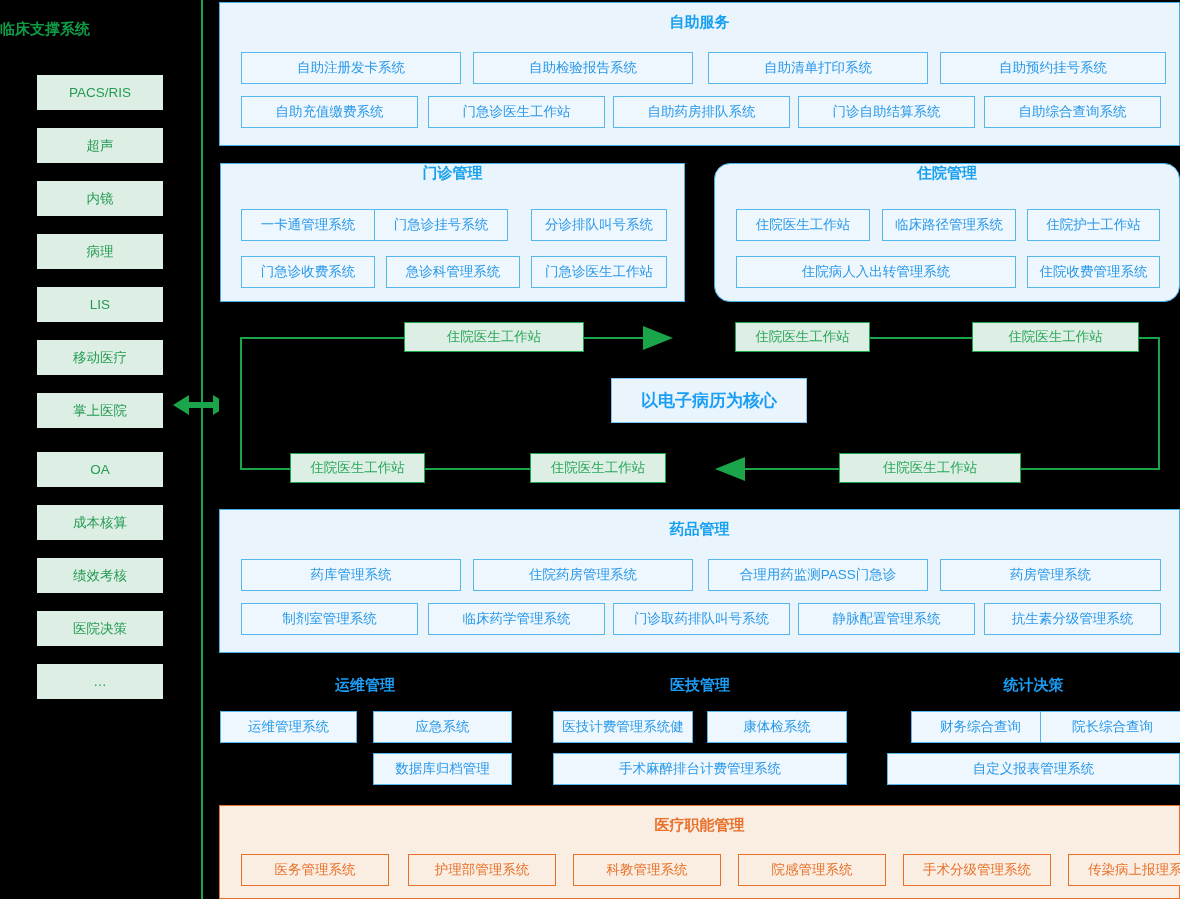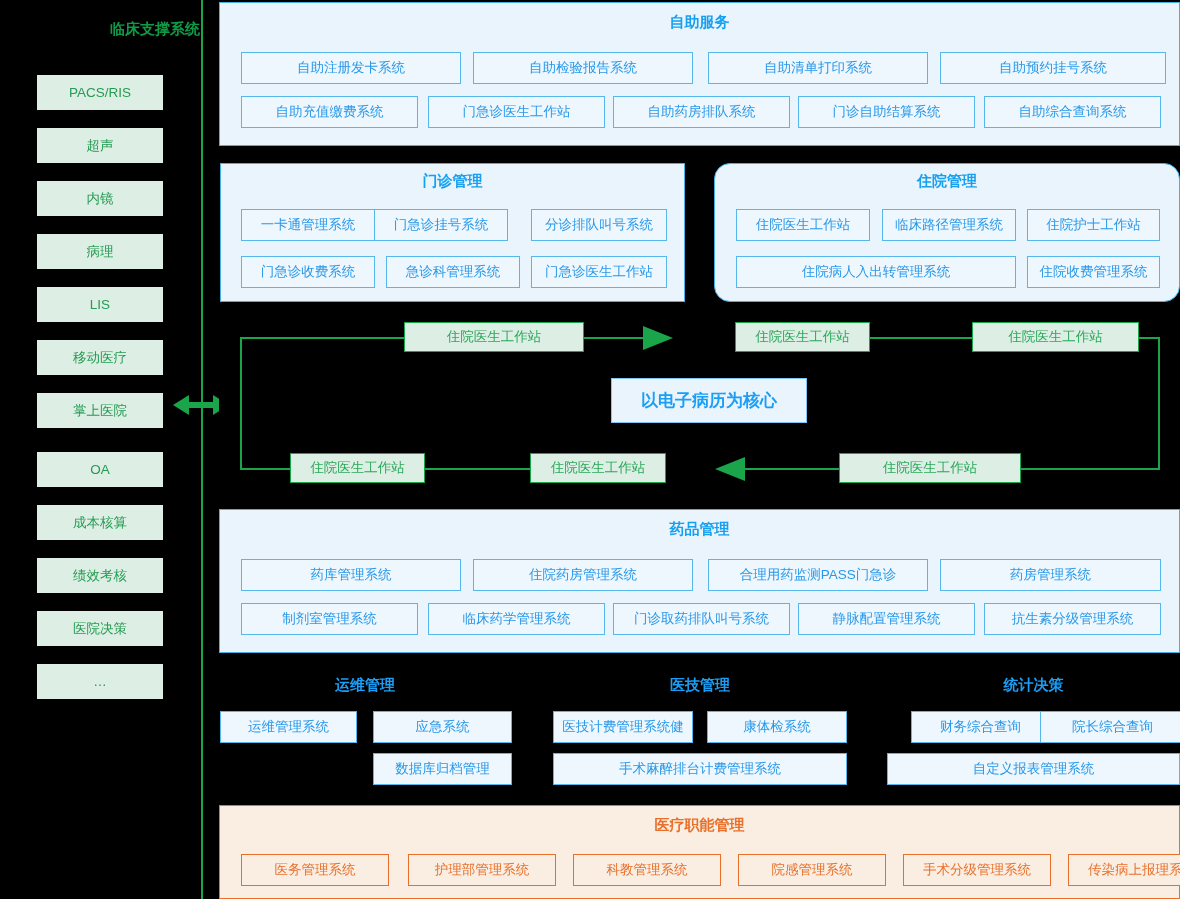--- a/index.html
+++ b/index.html
@@ -11,21 +11,21 @@
   }
   #root { position: relative; width: 1180px; height: 899px; background: #000; }
 
   
   .sidebar {
     position: absolute; left: 0; top: 0; width: 203px; height: 899px;
     background: #000; border-right: 2px solid #1aa54a;
   }
   .sidebar-title {
     position: absolute; top: 20px; left: 0; width: 200px;
-    text-align: right; color: #0f9b46; font-size: 15px; font-weight: bold; padding-left: 32px;
+    text-align: left; color: #0f9b46; font-size: 15px; font-weight: bold;
   }
   .sb-item {
     position: absolute; left: 37px; width: 126px; height: 35px;
     background: #ddeee4; border: 1px solid #ddeee4;
     color: #259b53; font-size: 13.5px;
     display: flex; align-items: center; justify-content: center;
   }
   .dbl-arrow { position: absolute; left: 173px; top: 392px; width: 56px; height: 26px; }
 
   
@@ -46,21 +46,21 @@
     white-space: nowrap; overflow: hidden;
   }
 
   
   #selfservice { left: 219px; top: 2px; width: 961px; height: 144px; }
   #selfservice .panel-title { margin-top: 10px; }
 
   
   #outpatient { left: 220px; top: 163px; width: 465px; height: 139px; }
   #inpatient  { left: 714px; top: 163px; width: 466px; height: 139px; border-radius: 16px; }
-  .sec-title2 { margin-top: 8px; text-align: center; }
+  .sec-title2 { margin-top: 0; text-align: center; }
 
   
   #loop { position: absolute; left: 219px; top: 305px; width: 961px; height: 200px; background:#000; }
   .gbox {
     position: absolute; background: #ddeee4; border: 1px solid #1aa54a;
     color: #2aa85a; font-size: 13.5px;
     display: flex; align-items: center; justify-content: center;
     white-space: nowrap;
   }
   .emr-core {

